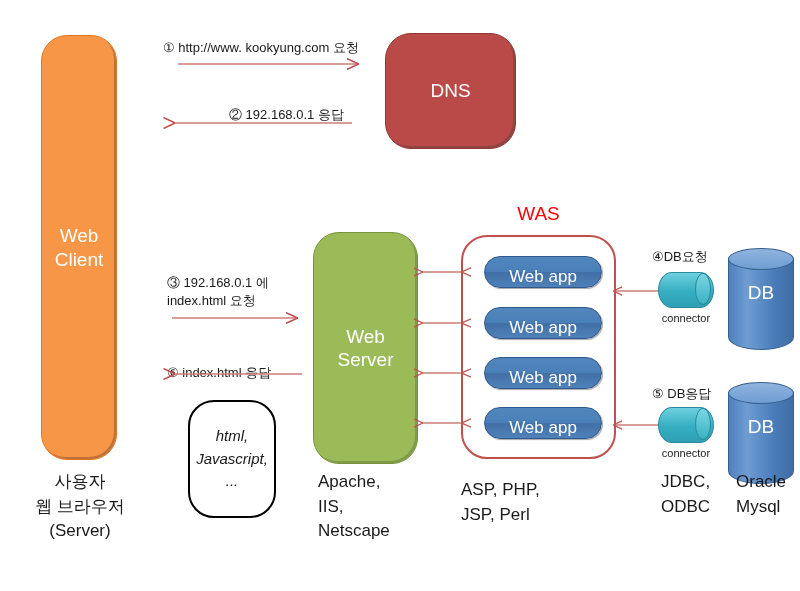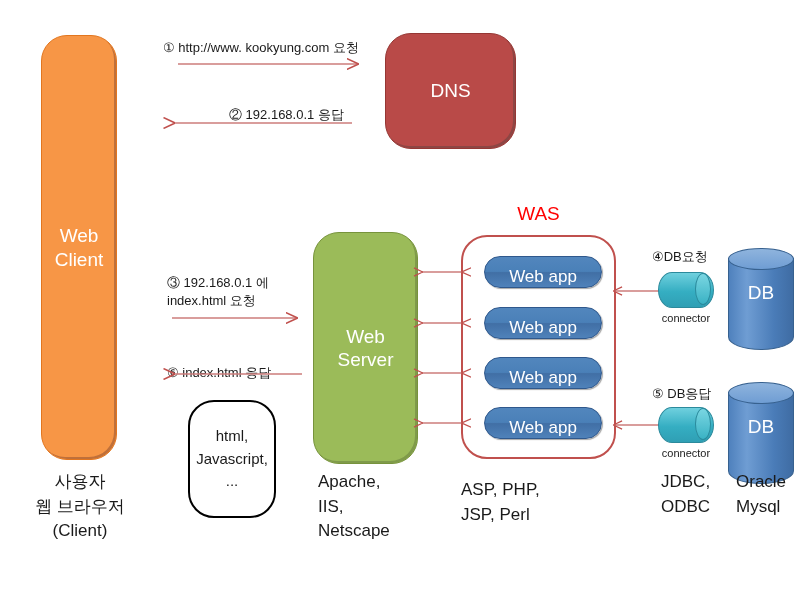--- a/index.html
+++ b/index.html
@@ -55,20 +55,21 @@
   #html-box {
     left: 188px; top: 400px; width: 88px; height: 118px;
     background: #ffffff;
     border: 2px solid #000000;
     color: #1a1a1a;
     font-size: 15px;
     box-sizing: border-box;
     display: flex; align-items: center; justify-content: center;
     text-align: center;
     line-height: 1.5;
+    font-style: italic;
   }
 
   
   #was-frame {
     left: 461px; top: 235px; width: 155px; height: 224px;
     border: 2px solid #c0504d;
     background: transparent;
     box-sizing: border-box;
   }
   #was-label {
@@ -173,21 +174,21 @@
 <body>
 
 <div id="canvas">
 
   <div class="node-box abs" id="web-client-box">
     <span style="white-space:pre-line;">Web
 Client</span>
   </div>
   <div class="caption center abs" style="left:21px; top:470px; width:118px;">사용자
 웹 브라우저
-(Client)</div>
+(Server)</div>
 
   <div class="node-box abs" id="dns-box">
     <span>DNS</span>
   </div>
 
   <div class="step-label" style="left:163px; top:39px;">① http://www. kookyung.com 요청</div>
   <svg class="arrow-svg" style="left:178px; top:58px;" width="190" height="12">
     <defs>
       <marker id="ah-r" markerWidth="9" markerHeight="9" refX="8" refY="4.5" orient="auto">
         <path d="M0,0.6 L8.5,4.5 L0,8.4" fill="none" stroke="#c0504d" stroke-width="1.1"></path>

